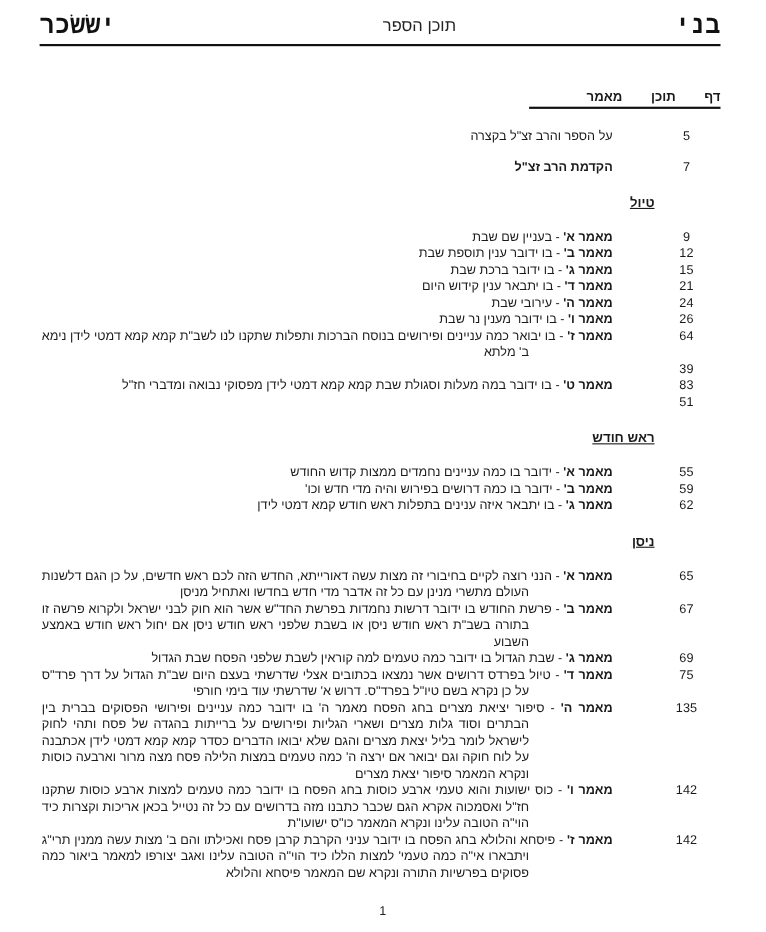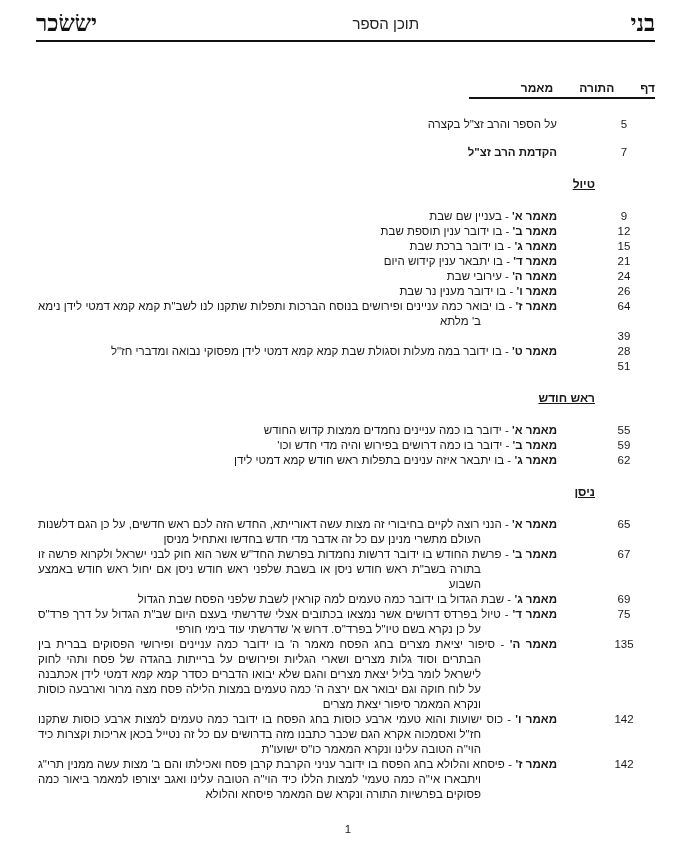--- a/index.html
+++ b/index.html
@@ -15,21 +15,21 @@
     width:696px;height:847px;
     position:relative;
   }
   
   .hdr{
     display:flex;align-items:flex-end;justify-content:space-between;
     border-bottom:2px solid #111;
     padding-bottom:4px;
   }
   .logo{
-    font-family:Liberation Serif, serif;
+    font-family:Liberation Mono, monospace;
     font-weight:bold;font-size:23px;line-height:24px;color:#111;
   }
   .hdr-title{
     font-size:15px;line-height:20px;color:#222;
     align-self:center;
     margin-left:44px;
   }
   
   .colhdr-wrap{margin-top:38px;display:flex;justify-content:flex-start;}
   .colhdr{
@@ -77,21 +77,21 @@
 
   <div class="hdr">
     <span class="logo">בני</span>
     <span class="hdr-title">תוכן הספר</span>
     <span class="logo">ישׂשׂכר</span>
   </div>
 
   <div class="colhdr-wrap">
     <div class="colhdr">
       <span>דף</span>
-      <span>התורה</span>
+      <span>תוכן</span>
       <span>מאמר</span>
     </div>
   </div>
 
   <div class="front" id="front-matter">
       <div class="row">
         <div class="pagecol">5</div>
         <div class="textcol">על הספר והרב זצ"ל בקצרה</div>
       </div>
       <div class="row">
@@ -128,21 +128,21 @@
           <div class="textcol hang"><b>מאמר ו'</b> - בו ידובר מענין נר שבת</div>
         </div>
         <div class="row">
           <div class="pagecol">64</div>
           <div class="textcol hang"><b>מאמר ז'</b> - בו יבואר כמה עניינים ופירושים בנוסח הברכות ותפלות שתקנו לנו לשב"ת קמא קמא דמטי לידן נימא ב' מלתא</div>
         </div>
         <div class="row">
           <div class="pagecol">39</div>
         </div>
         <div class="row">
-          <div class="pagecol">28</div>
+          <div class="pagecol">83</div>
           <div class="textcol hang"><b>מאמר ט'</b> - בו ידובר במה מעלות וסגולת שבת קמא קמא דמטי לידן מפסוקי נבואה ומדברי חז"ל</div>
         </div>
         <div class="row">
           <div class="pagecol">51</div>
         </div>
       </div>
       <div class="section-title">ראש חודש</div>
       <div class="entries">
         <div class="row">
           <div class="pagecol">55</div>

